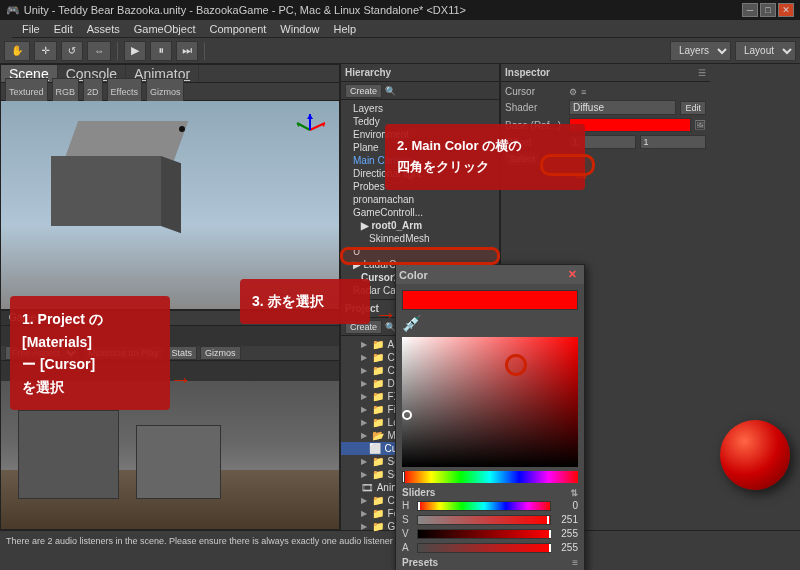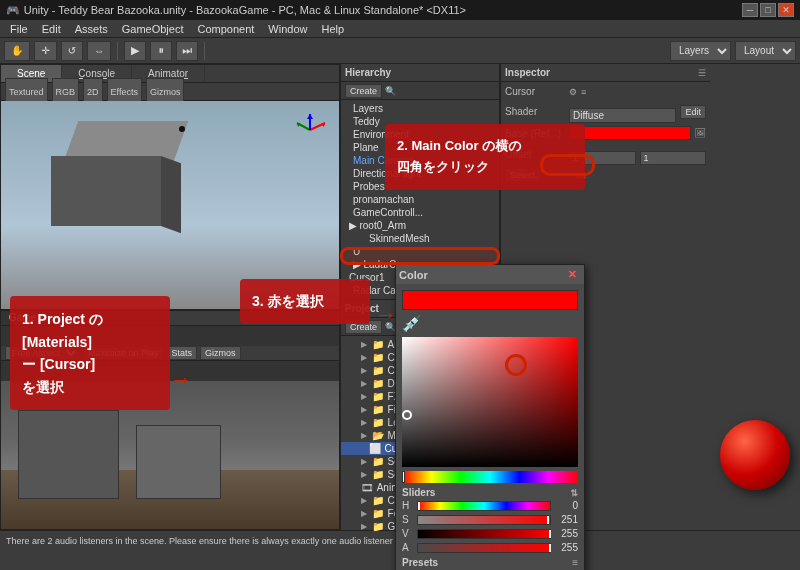--- a/index.html
+++ b/index.html
@@ -38,20 +38,21 @@
 
     
     #menu-bar {
       background: #3c3c3c;
       height: 18px;
       display: flex;
       align-items: center;
       border-bottom: 1px solid #222;
       padding: 0 4px;
       gap: 2px;
+      margin-left: 12px;
     }
     .menu-item {
       color: #ddd;
       padding: 1px 6px;
       font-size: 11px;
       cursor: pointer;
     }
 
     
     #toolbar {
@@ -101,23 +102,23 @@
       border: 1px solid #222;
       min-height: 200px;
     }
     #scene-tabs {
       background: #3c3c3c;
       height: 18px;
       display: flex;
       border-bottom: 1px solid #222;
     }
     .scene-tab {
-      padding: 1px 16px;
+      padding: 1px 8px;
       color: #ccc;
-      font-size: 10px;
+      font-size: 14px;
       border-right: 1px solid #333;
       display: flex;
       align-items: center;
       cursor: pointer;
       text-decoration: underline;
     }
     .scene-tab.active { background: #5a5a5a; color: #fff; }
     #scene-toolbar {
       background: #3c3c3c;
       height: 18px;
@@ -243,21 +244,21 @@
       padding: 2px 0;
     }
     .h-item {
       padding: 1px 4px 1px 12px;
       color: #ddd;
       font-size: 10px;
       cursor: pointer;
       white-space: nowrap;
     }
     .h-item.highlighted { color: #6af; }
-    .h-item.indent1 { padding-left: 8px; }
+    .h-item.indent1 { padding-left: 20px; font-weight: bold; }
     .h-item.indent2 { padding-left: 28px; }
     #project-tab {
       background: #3c3c3c;
       height: 18px;
       border-bottom: 1px solid #222;
       display: flex;
       align-items: center;
       padding: 0 4px;
     }
     #project-toolbar {
@@ -320,21 +321,20 @@
       width: 60px;
       flex-shrink: 0;
     }
     .inspector-value {
       color: #ddd;
       font-size: 10px;
       flex: 1;
       background: #555;
       border: 1px solid #333;
       padding: 1px 3px;
-      margin-top: 8px;
     }
     .color-swatch {
       width: 100%;
       height: 14px;
       background: red;
       border: 1px solid #333;
       cursor: pointer;
     }
 
     

